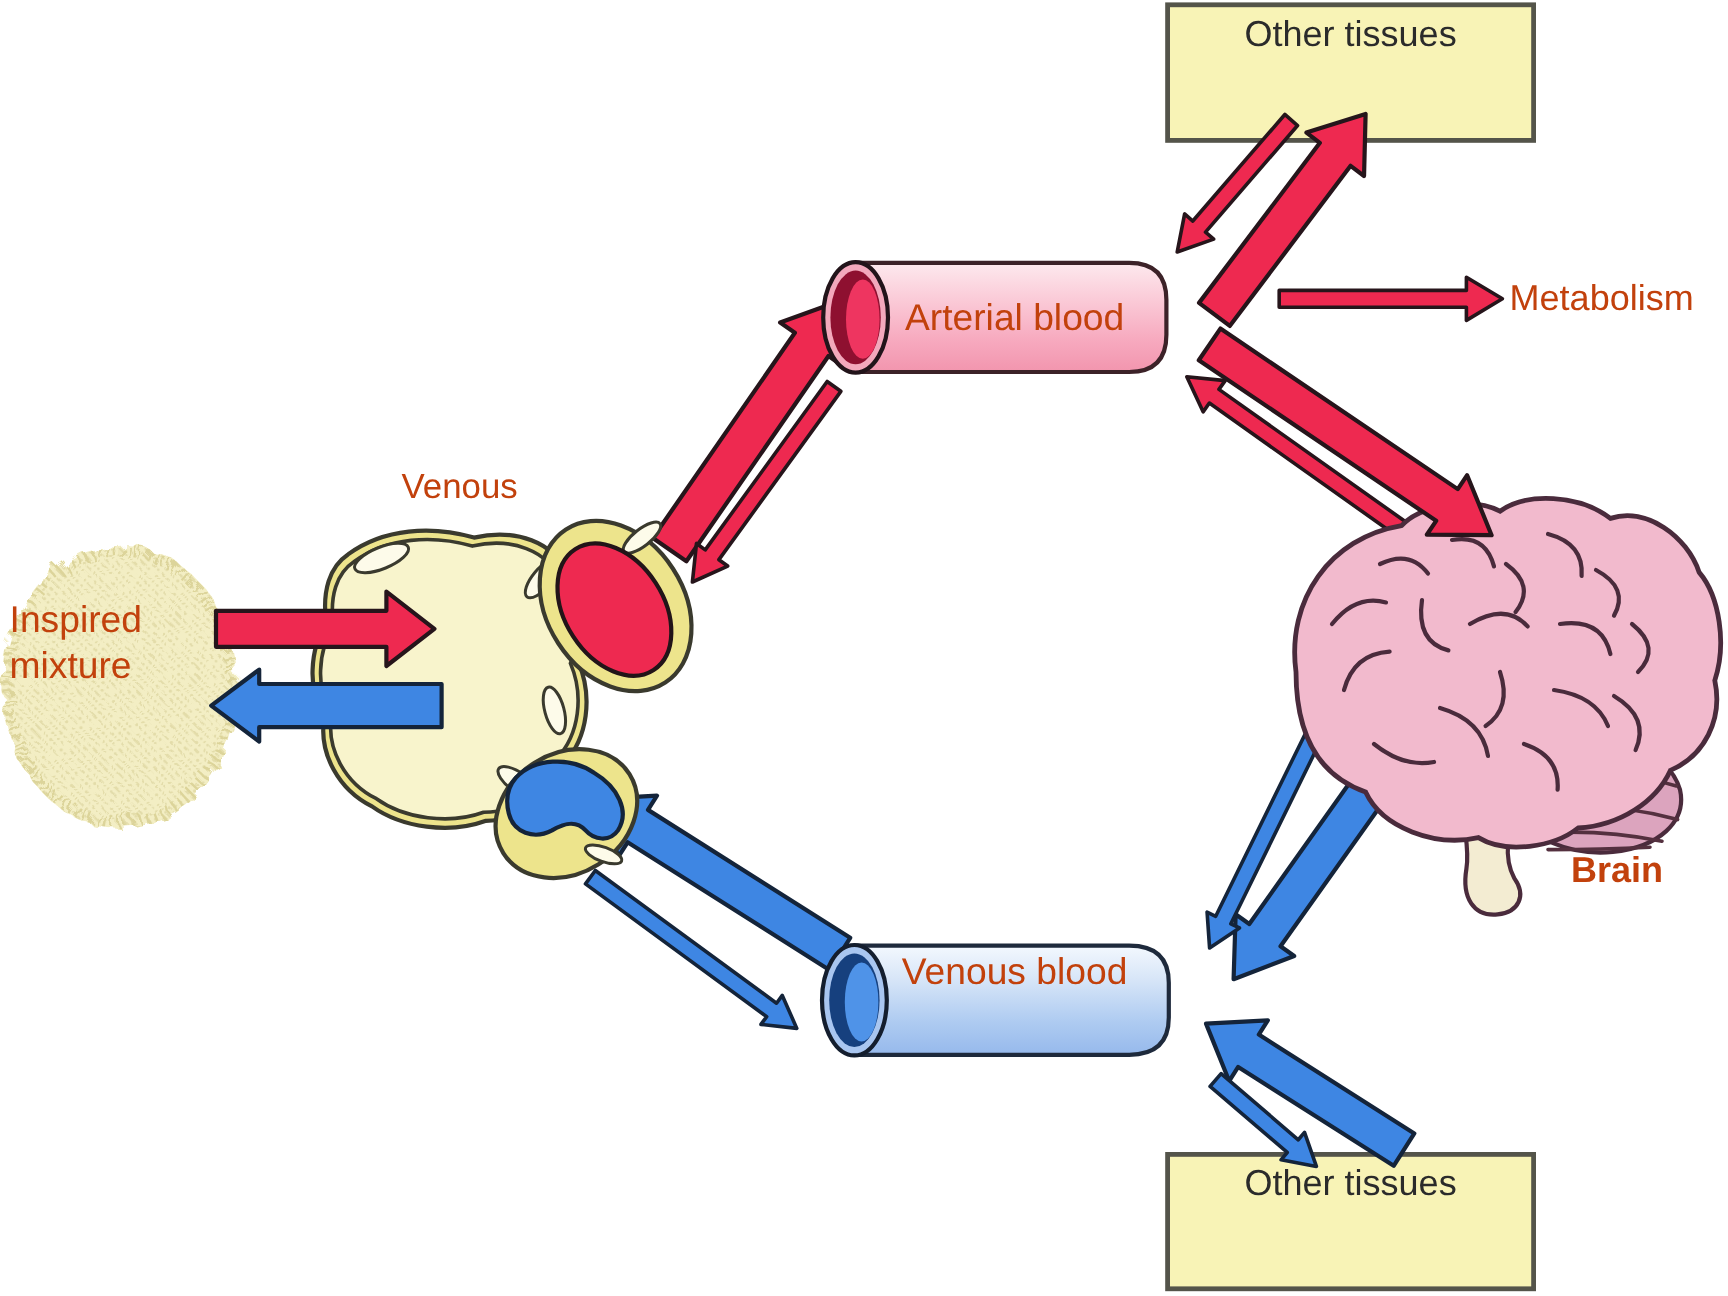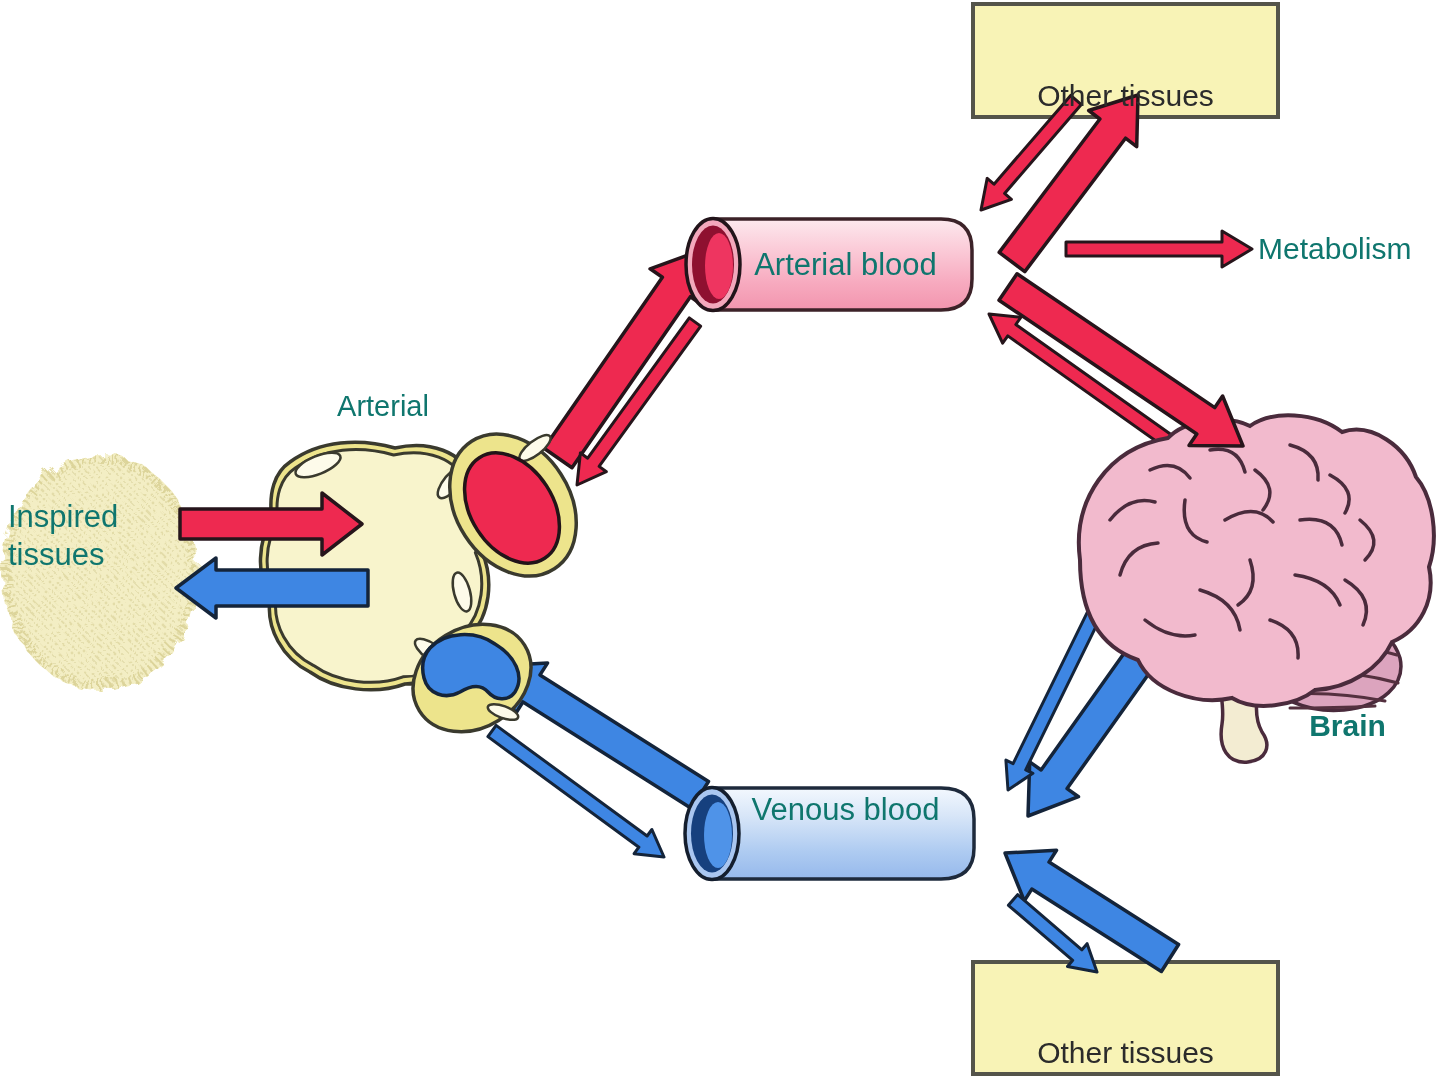--- a/index.html
+++ b/index.html
@@ -1,21 +1,21 @@
 <!DOCTYPE html>
 <html><head>
 <meta charset="utf-8">
 <style>
   html,body{margin:0;padding:0;background:#ffffff;}
   .canvas{position:relative;width:1440px;height:1080px;background:#ffffff;overflow:hidden;
           font-family:"Liberation Sans", sans-serif;color:#2b2b2b;}
   .layer{position:absolute;left:0;top:0;}
-  .lbl{position:absolute;color:#0f766e;font-weight:400;white-space:nowrap;}
-  .box{position:absolute;background:#F8F3B6;border:4px solid #a3a3a3;box-sizing:border-box;
-       display:flex;align-items:flex-end;justify-content:center;font-size:30px;color:#2b2b2b;}
+  .lbl{position:absolute;color:#c2410c;font-weight:400;white-space:nowrap;}
+  .box{position:absolute;background:#F8F3B6;border:8px solid #a3a3a3;box-sizing:border-box;
+       display:flex;align-items:flex-start;justify-content:center;font-size:30px;color:#2b2b2b;}
   #lbl-inspired{left:8px;top:498px;width:178px;font-size:31px;line-height:38px;text-align:left;}
   #lbl-alveoli{left:318px;top:390px;width:130px;font-size:29px;text-align:center;}
   #lbl-arterial{left:728px;top:247px;width:235px;font-size:31px;text-align:center;}
   #lbl-venous{left:728px;top:792px;width:235px;font-size:31px;text-align:center;}
   #lbl-metabolism{left:1258px;top:232px;font-size:30px;}
   #lbl-brain{left:1300px;top:709px;width:95px;font-size:30px;text-align:center;font-weight:bold;}
   #box-top{left:973px;top:4px;width:305px;height:113px;}
   #box-bottom{left:973px;top:962px;width:305px;height:112px;}
 </style>
 </head>
@@ -167,24 +167,24 @@
         <path d="M1345,580 q30,18 18,45"></path>
         <path d="M1145,620 q25,20 50,15"></path>
       </g>
     </g>
 
     <polygon points="1017,273.8 1214.8,407.6 1222.6,396 1243,446 1189,445.6 1196.8,434 999,300.2" fill="#EE2950" stroke="#26151B" stroke-width="3.5" stroke-linejoin="round"></polygon>
   </svg>
 
   <div class="lbl" id="lbl-inspired">
     <div>Inspired</div>
-    <div>tissues</div>
+    <div>mixture</div>
   </div>
 
-  <div class="lbl" id="lbl-alveoli">Arterial</div>
+  <div class="lbl" id="lbl-alveoli">Venous</div>
 
   <div class="lbl" id="lbl-arterial">Arterial blood</div>
 
   <div class="lbl" id="lbl-venous">Venous blood</div>
 
   <div class="lbl" id="lbl-metabolism">Metabolism</div>
 
   <div class="lbl" id="lbl-brain">Brain</div>
 
   <div class="box" id="box-top" style="background:transparent;border-color:transparent;">

